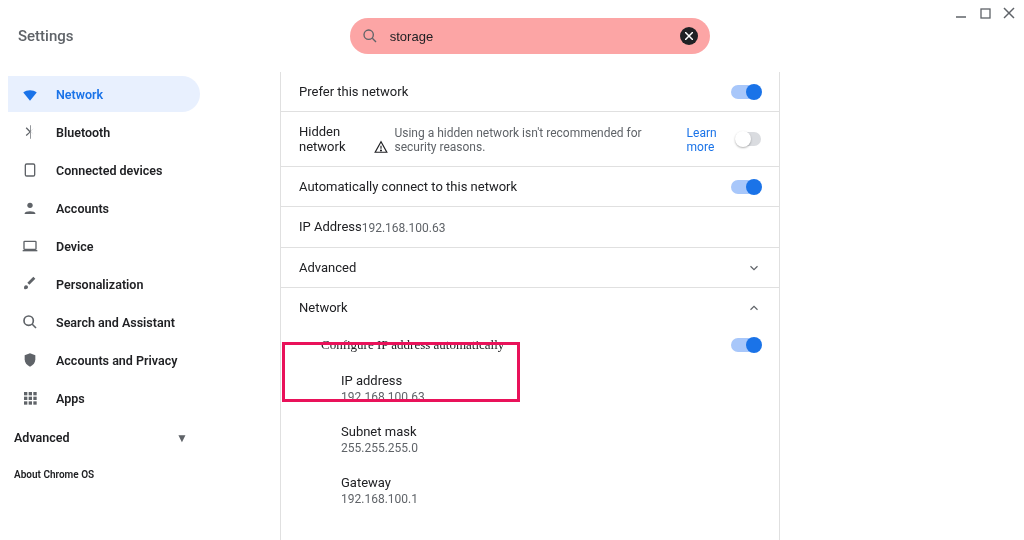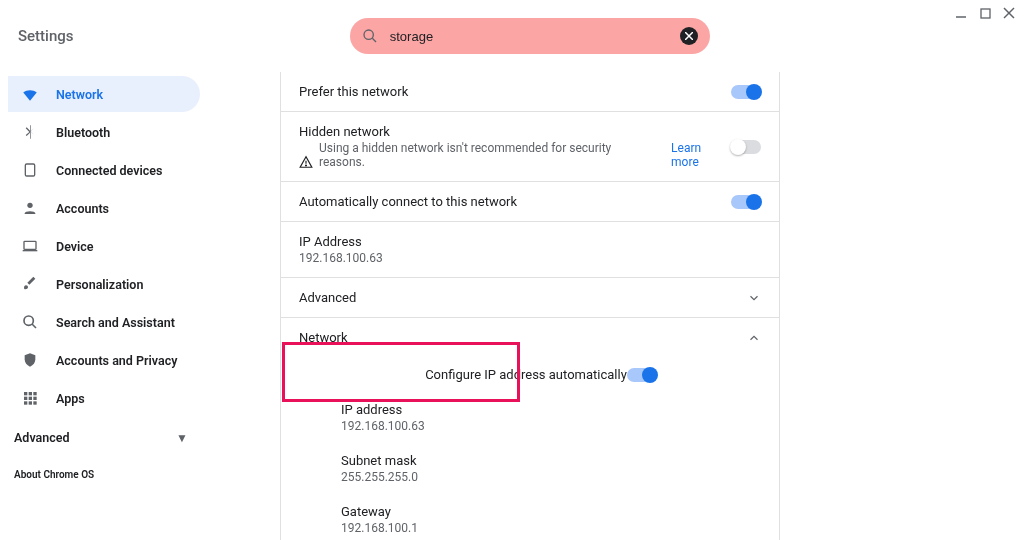--- a/index.html
+++ b/index.html
@@ -31,36 +31,36 @@
   .about { padding: 16px 6px; font-size: 10px; font-weight: 600; cursor: pointer; }
 
   
   .main { flex: 1; padding: 0 0 0 70px; position: relative; overflow: hidden; }
   .panel { width: 500px; border-left: 1px solid #e0e0e0; border-right: 1px solid #e0e0e0; }
   .row { border-bottom: 1px solid #e0e0e0; padding: 12px 18px; display: flex; align-items: center; justify-content: space-between; font-size: 13px; }
   .row:last-child { border-bottom: none; }
   .row .label { color: #202124; }
   .row .sub { color: #5f6368; font-size: 12px; margin-top: 2px; display: flex; align-items: flex-end; gap: 6px; }
   .row .sub a { color: #1a73e8; text-decoration: none; margin-left: 8px; }
-  .hstack { display: flex; flex-direction: column; }
+  .hstack { display: flex; }
   .exp-icon { color: #5f6368; display: flex; }
 
   
   .toggle { width: 30px; height: 14px; border-radius: 7px; position: relative; }
   .toggle .knob { width: 16px; height: 16px; border-radius: 50%; position: absolute; top: -1px; }
   .toggle.on { background: #a8c7fa; }
   .toggle.on .knob { right: -1px; background: #1a73e8; }
   .toggle.off { background: #dadce0; }
   .toggle.off .knob { left: -1px; background: #fff; box-shadow: 0 1px 2px rgba(0,0,0,0.3); }
 
   .subrow-wrap { padding: 0 0 10px 0; }
   .subrow { padding: 10px 18px 10px 60px; font-size: 13px; }
   .subrow .sl { color: #202124; }
   .subrow .sv { color: #5f6368; font-size: 12px; margin-top: 2px; }
-  .subrow-head { display: flex; align-items: center; justify-content: center; padding: 10px 18px 10px 40px; font-size: 13px; }
+  .subrow-head { display: flex; align-items: center; justify-content: space-between; padding: 10px 18px 10px 40px; font-size: 13px; font-family: Liberation Serif, serif; }
 
   .highlight-box { position: absolute; border: 3px solid #e9125a; pointer-events: none; }
   .hl1 { top: 270px; left: 72px; width: 238px; height: 60px; }
 
   svg { display: block; }
 </style>
 </head>
 <body>
 
 <div class="window-controls">

